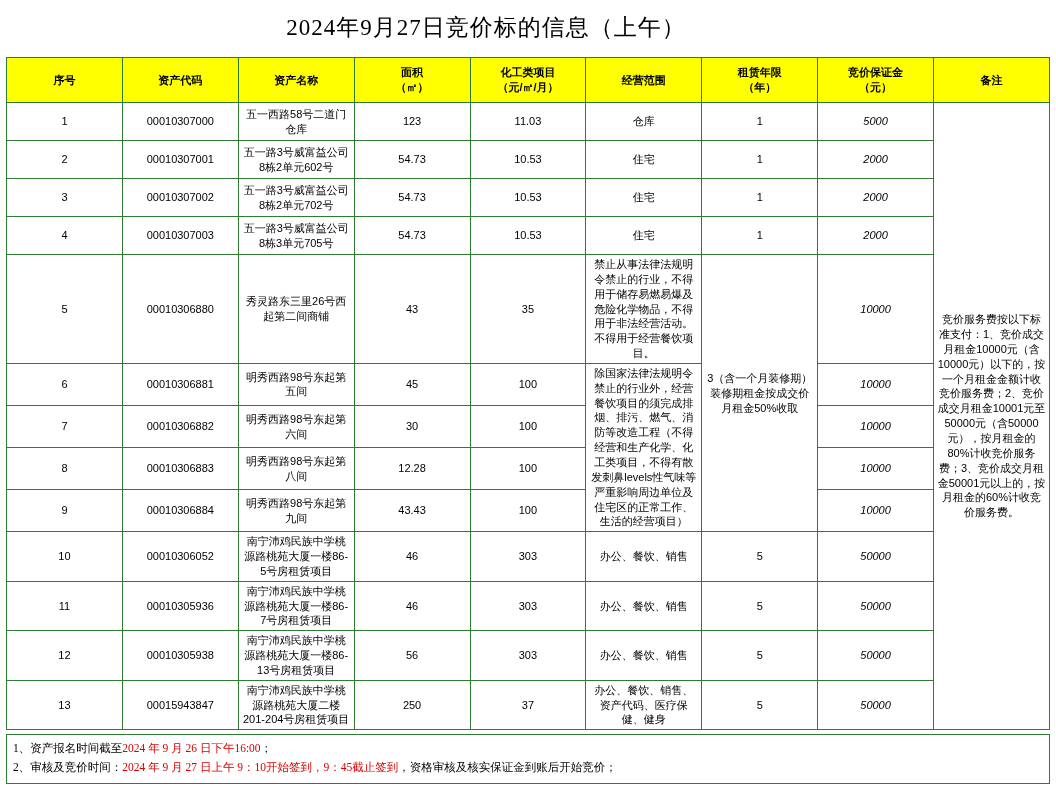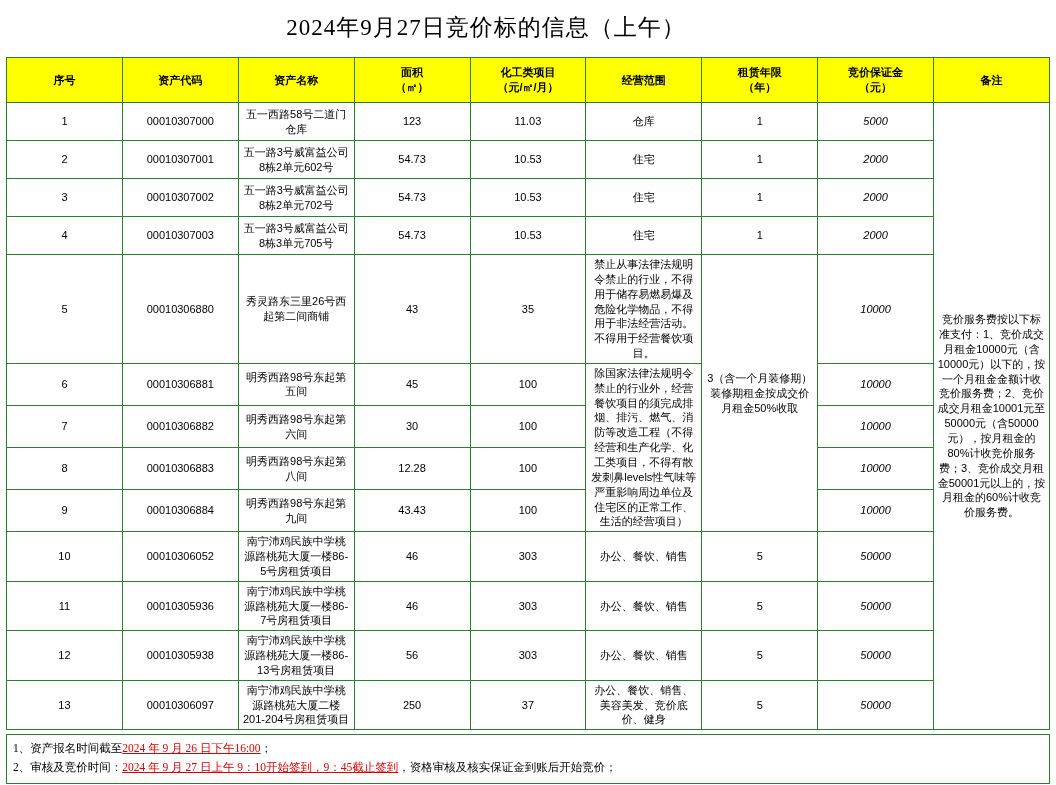--- a/index.html
+++ b/index.html
@@ -59,21 +59,21 @@
     margin-top:4px;
     border:1px solid #2e7d32;
     width:1044px;
     box-sizing:border-box;
     padding:4px 6px 6px 6px;
     font-size:11.5px;
     line-height:1.62;
     font-family:"Liberation Serif","DejaVu Serif",serif;
   }
   .notes .hd{margin-bottom:1px;}
-  .red{color:#d80000;text-decoration:underline;}
+  .red{color:#d80000;}
   .nowrap{white-space:nowrap;}
 </style>
 </head>
 <body>
 
 <div class="page">
 
   <div class="title">2024年9月27日竞价标的信息（上午）</div>
 
   <table class="main">
@@ -235,25 +235,25 @@
         <td class="name">南宁沛鸡民族中学桃源路桃苑大厦一楼86-13号房租赁项目</td>
         <td class="area">56</td>
         <td class="price">303</td>
         <td class="scope scope-cell">办公、餐饮、销售</td>
         <td class="years">5</td>
         <td class="deposit">50000</td>
       </tr>
 
       <tr style="height:42px;">
         <td class="idx">13</td>
-        <td class="code">00010306097</td>
+        <td class="code">00015943847</td>
         <td class="name">南宁沛鸡民族中学桃源路桃苑大厦二楼201-204号房租赁项目</td>
         <td class="area">250</td>
         <td class="price">37</td>
-        <td class="scope scope-cell">办公、餐饮、销售、美容美发、竞价底价、健身</td>
+        <td class="scope scope-cell">办公、餐饮、销售、资产代码、医疗保健、健身</td>
         <td class="years">5</td>
         <td class="deposit">50000</td>
       </tr>
 
     </tbody>
   </table>
 
   <div class="notes">
 
     <div>

